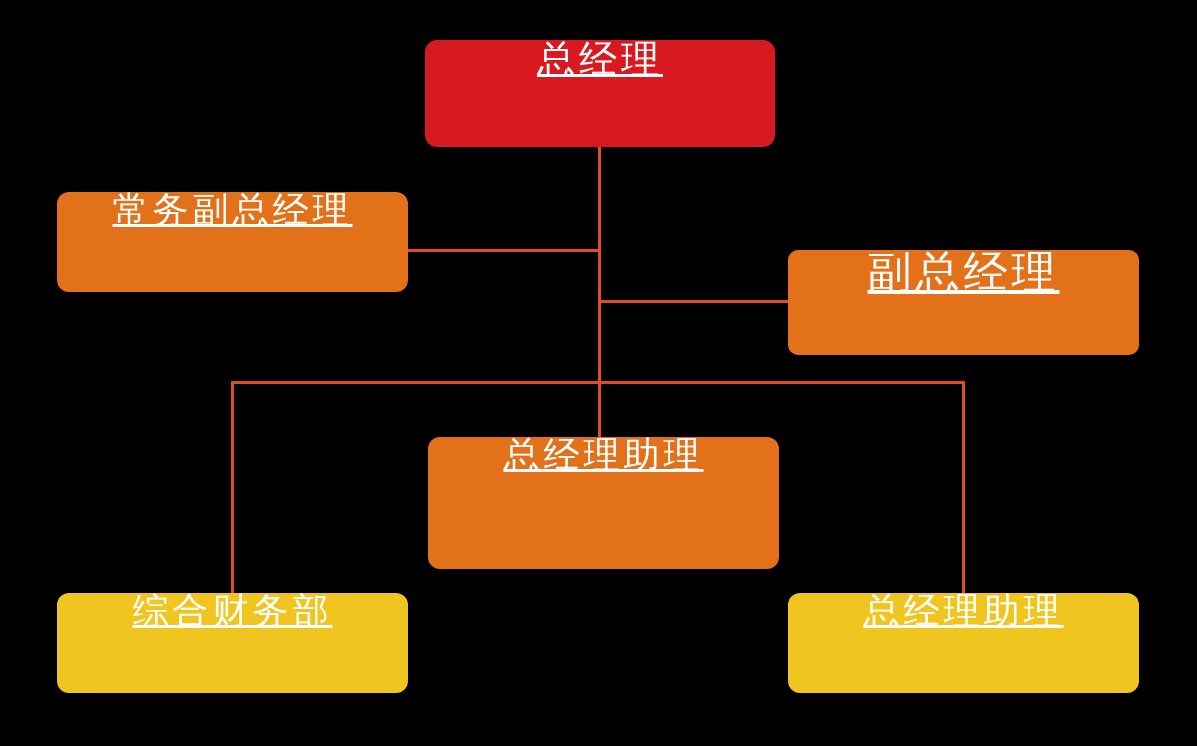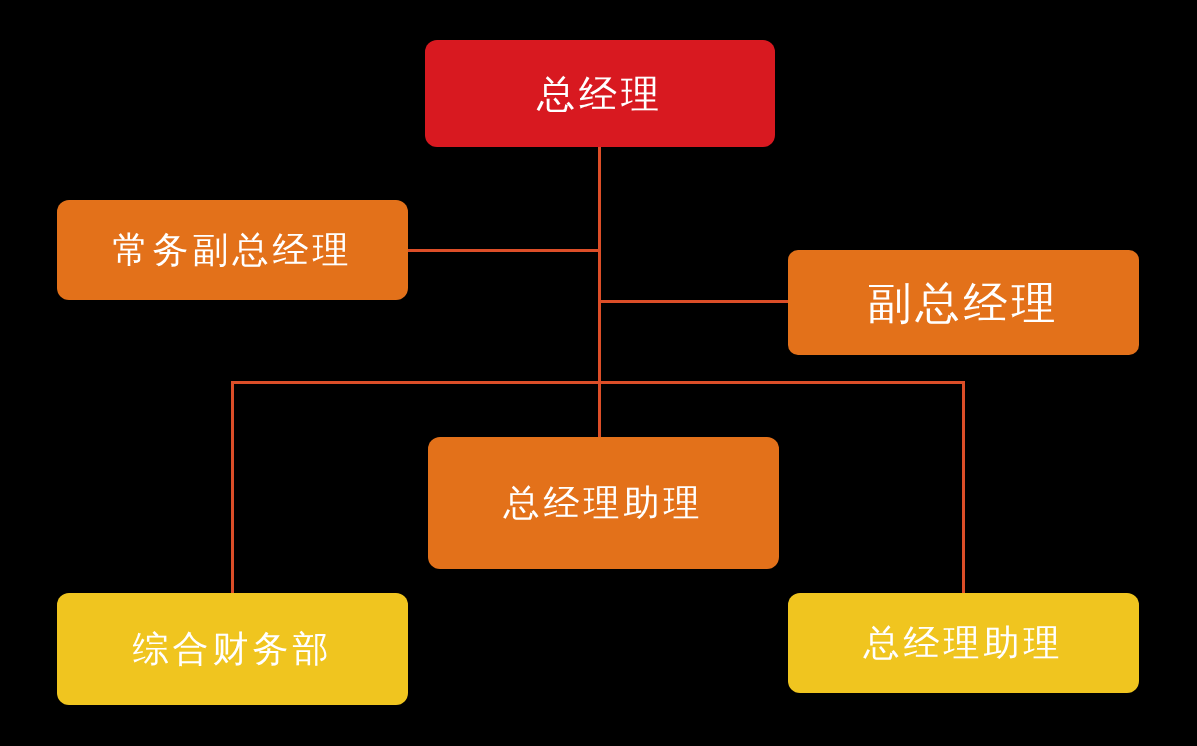--- a/index.html
+++ b/index.html
@@ -11,49 +11,50 @@
     position: relative;
     width: 1197px;
     height: 746px;
     background: #000000;
     overflow: hidden;
     font-family: "Liberation Sans", "DejaVu Sans", sans-serif;
   }
   .node {
     position: absolute;
     display: flex;
-    align-items: center;
+    align-items: flex-start;
     justify-content: center;
     border-radius: 12px;
     color: #ffffff;
     letter-spacing: 4px;
     text-align: center;
     box-sizing: border-box;
     user-select: none;
+    text-decoration: underline;
   }
   .node-label {
     display: block;
     line-height: 1;
     white-space: nowrap;
   }
 
   
   .node-root {
     left: 425px;
     top: 40px;
     width: 350px;
     height: 107px;
     background: #d81920;
     font-size: 38px;
   }
 
   
   .node-exec-deputy {
     left: 57px;
-    top: 200px;
+    top: 192px;
     width: 351px;
     height: 100px;
     background: #e3711a;
     font-size: 36px;
   }
   .node-deputy {
     left: 788px;
     top: 250px;
     width: 351px;
     height: 105px;
@@ -68,21 +69,21 @@
     height: 132px;
     background: #e3711a;
     font-size: 36px;
   }
 
   
   .node-finance {
     left: 57px;
     top: 593px;
     width: 351px;
-    height: 112px;
+    height: 100px;
     background: #f0c51f;
     font-size: 36px;
   }
   .node-engineering {
     left: 788px;
     top: 593px;
     width: 351px;
     height: 100px;
     background: #f0c51f;
     font-size: 36px;

